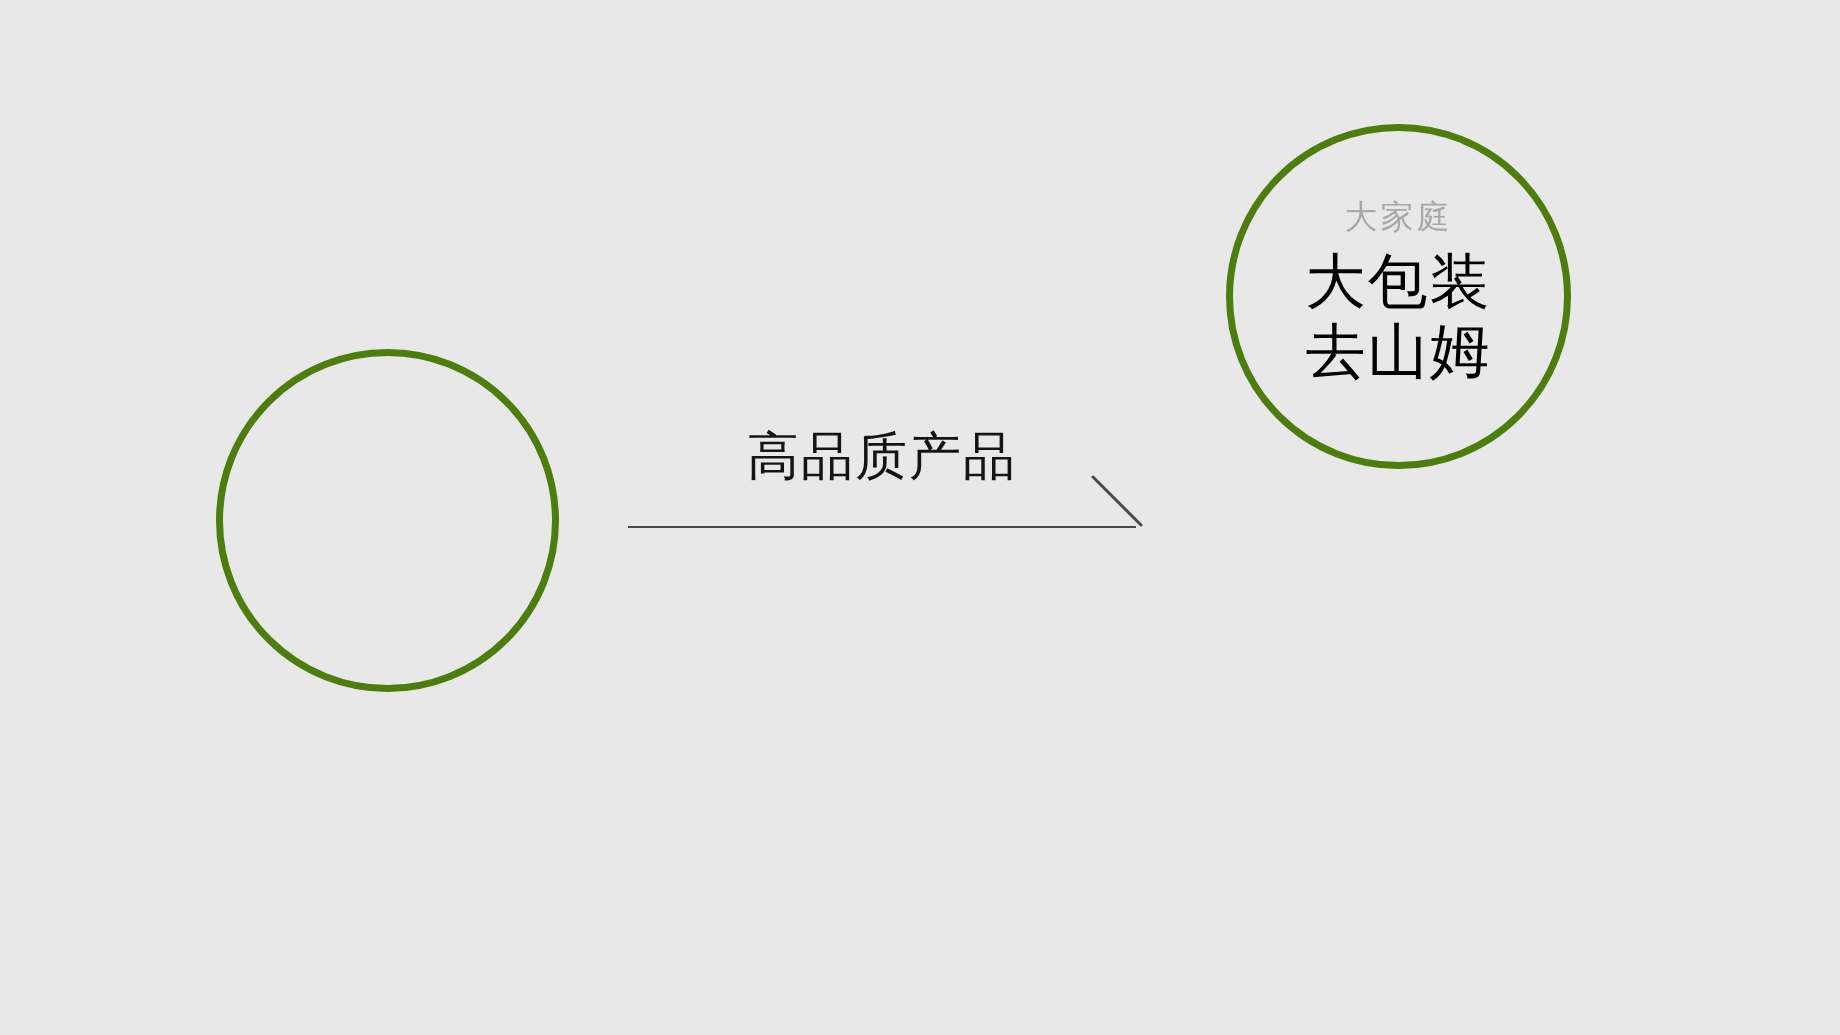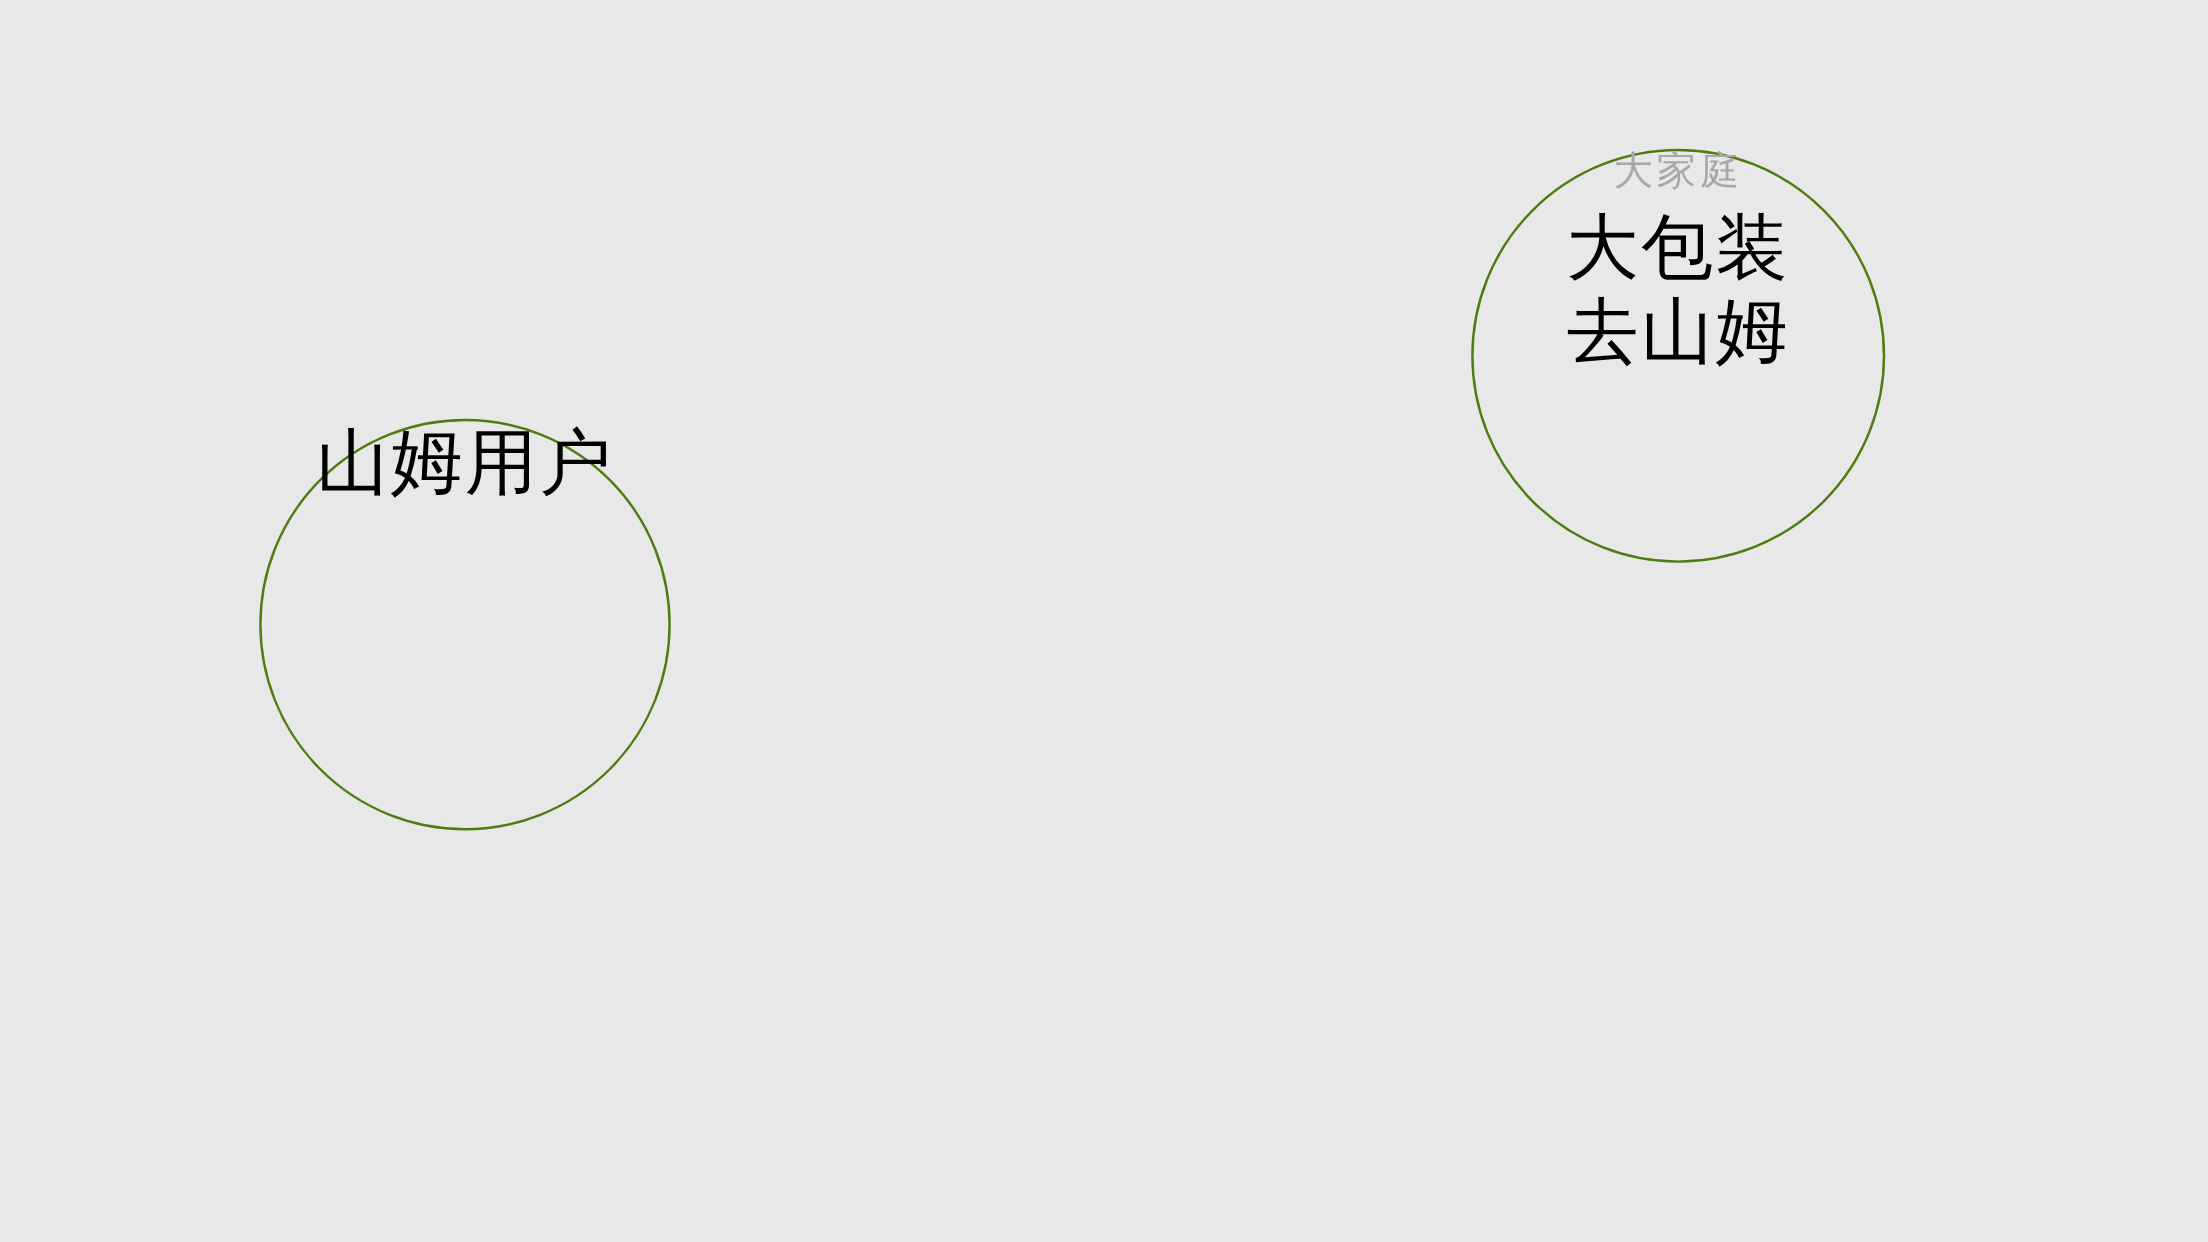--- a/index.html
+++ b/index.html
@@ -15,26 +15,26 @@
     width: 1840px;
     height: 1035px;
     background: #e8e8e8;
     overflow: hidden;
   }
 
   
   .circle {
     position: absolute;
     border-radius: 50%;
-    border: 2px solid #4d7c0f;
+    border: 7px solid #4d7c0f;
     box-sizing: border-box;
     display: flex;
     flex-direction: column;
     align-items: center;
-    justify-content: flex-start;
+    justify-content: center;
     background: transparent;
   }
 
   #circle-source {
     left: 216px;
     top: 349px;
     width: 343px;
     height: 343px;
   }
 
@@ -128,24 +128,30 @@
     white-space: nowrap;
   }
 </style>
 </head>
 <body>
 
 <div id="stage">
 
   <div class="circle" id="circle-source">
     <div class="stack">
-      <div class="cn-main">山姆用户</div>
     </div>
   </div>
 
+  <div id="arrow-group">
+    <div id="arrow-label">高品质产品</div>
+    <div id="arrow-shaft"></div>
+    <svg id="arrow-head" viewBox="0 0 52 52">
+      <line x1="2" y1="2" x2="50" y2="50" stroke="#4a4a4a" stroke-width="3" stroke-linecap="round"></line>
+    </svg>
+  </div>
 
   <div class="circle" id="circle-large-family">
     <div class="stack">
       <div class="cn-sub">大家庭</div>
       <div class="cn-main">大包装</div>
       <div class="cn-main">去山姆</div>
     </div>
   </div>
 
 

